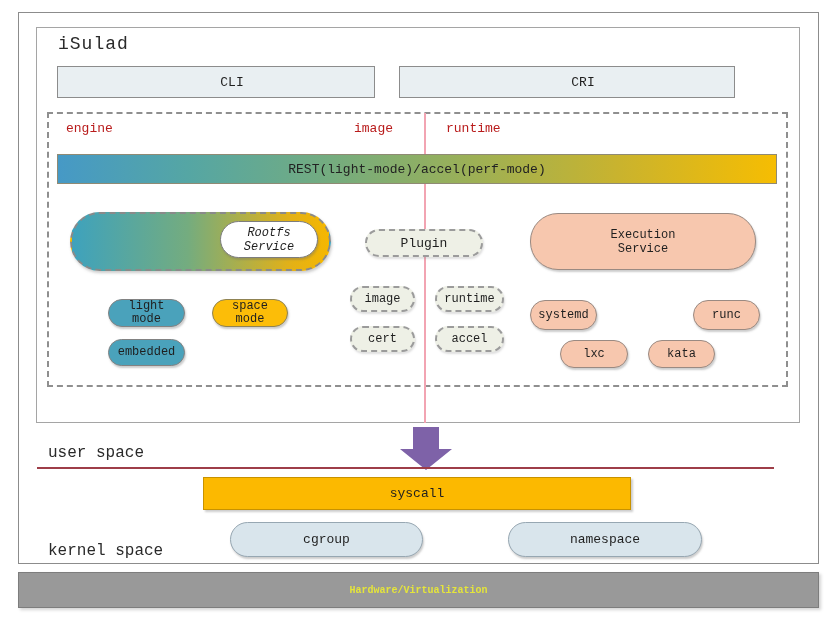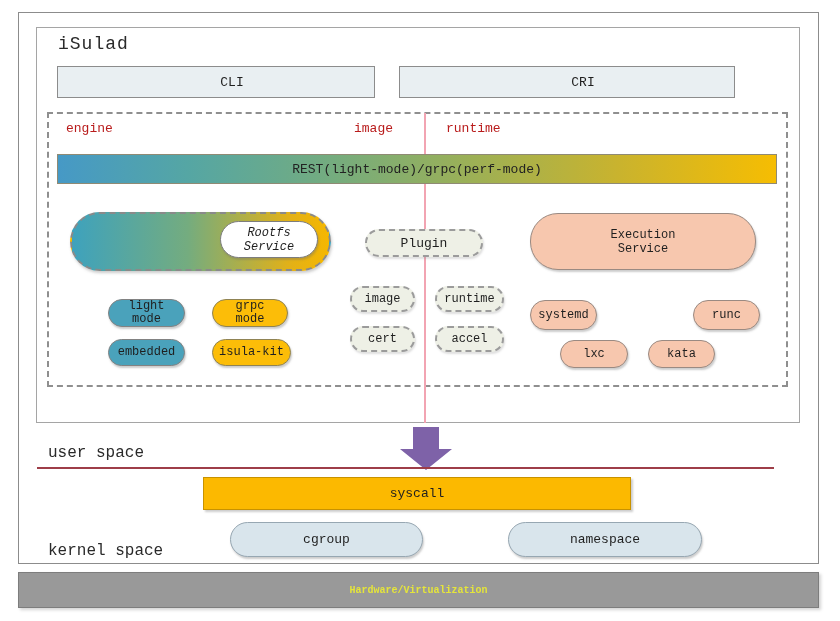--- a/index.html
+++ b/index.html
@@ -81,38 +81,35 @@
   <div class="abs iface" style="left:399px; top:66px; width:336px; height:32px;">CRI</div>
 
   <div class="abs dashed-panel" style="left:47px; top:112px; width:741px; height:275px;"></div>
 
   <div class="abs section-label" style="left:66px; top:121px;">engine</div>
   <div class="abs section-label" style="left:354px; top:121px;">image</div>
   <div class="abs section-label" style="left:446px; top:121px;">runtime</div>
 
   <div class="abs vline" style="left:424px; top:113px; width:2px; height:310px;"></div>
 
-  <div class="abs rest-bar" style="left:57px; top:154px; width:720px; height:30px;">REST(light-mode)/grpc(perf-mode)</div>
+  <div class="abs rest-bar" style="left:57px; top:154px; width:720px; height:30px;">REST(light-mode)/accel(perf-mode)</div>
 
   <div class="abs capsule" style="left:70px; top:212px; width:261px; height:59px;"></div>
   <div class="abs pill white-pill" style="left:220px; top:221px; width:98px; height:37px;font-style:italic;">
     <span class="wrap-60">Rootfs Service</span>
   </div>
 
   <div class="abs pill blue-pill" style="left:108px; top:299px; width:77px; height:28px;">
     <span class="wrap-46">light mode</span>
   </div>
   <div class="abs pill yellow-pill" style="left:212px; top:299px; width:76px; height:28px;">
-    <span class="wrap-46">grpc mode</span>
+    <span class="wrap-46">space mode</span>
   </div>
   <div class="abs pill blue-pill" style="left:108px; top:339px; width:77px; height:27px;">
     <span class="nowrap">embedded</span>
-  </div>
-  <div class="abs pill yellow-pill" style="left:212px; top:339px; width:79px; height:27px;">
-    <span class="nowrap">isula-kit</span>
   </div>
 
   <div class="abs pill sage-pill plugin-pill" style="left:365px; top:229px; width:118px; height:28px;">Plugin</div>
 
   <div class="abs pill sage-pill" style="left:350px; top:286px; width:65px; height:26px;">image</div>
   <div class="abs pill sage-pill" style="left:435px; top:286px; width:69px; height:26px;">runtime</div>
   <div class="abs pill sage-pill" style="left:350px; top:326px; width:65px; height:26px;">cert</div>
   <div class="abs pill sage-pill" style="left:435px; top:326px; width:69px; height:26px;">accel</div>
 
   <div class="abs pill salmon-pill exec-box" style="left:530px; top:213px; width:226px; height:57px;">

